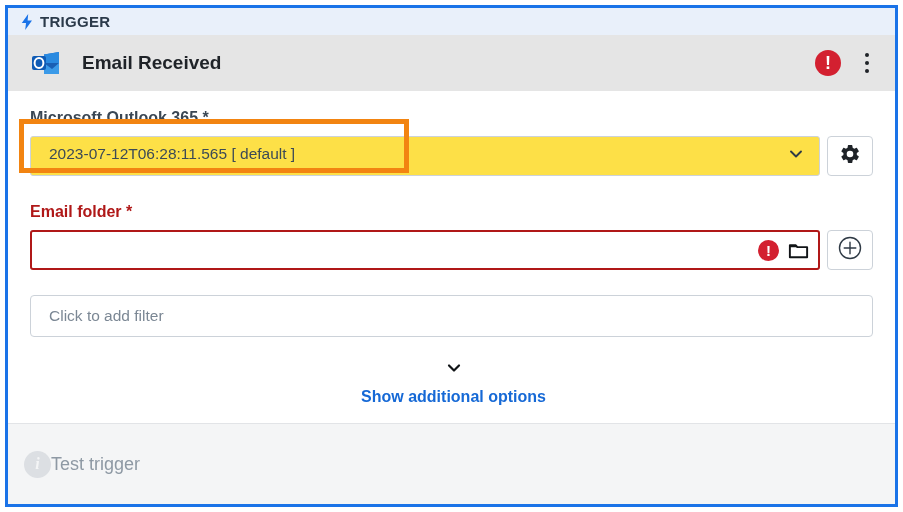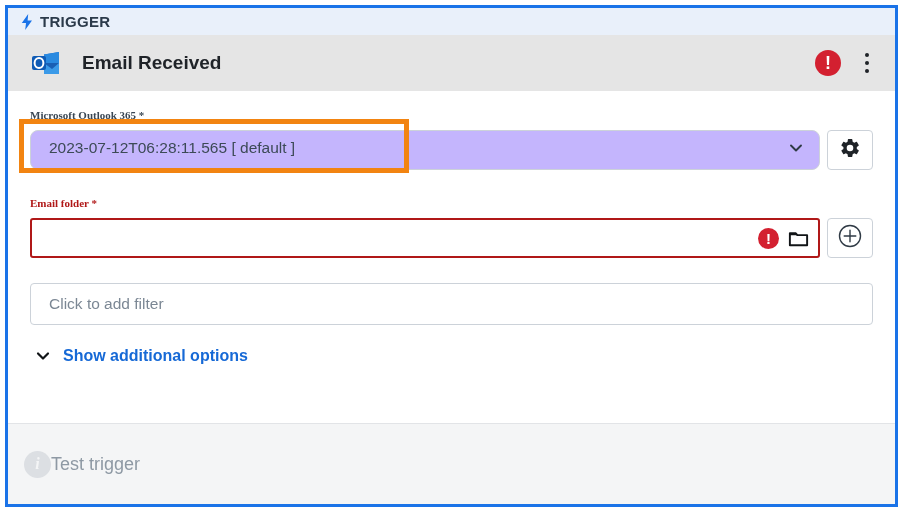--- a/index.html
+++ b/index.html
@@ -118,42 +118,41 @@
 
   
   .body {
     flex: 1 1 auto;
     background: #ffffff;
     padding: 18px 22px 0 22px;
     position: relative;
   }
 
   .field-label {
-    font-size: 11px;
+    font-size: 16px;
     font-weight: 700;
     color: #3a4754;
     margin-bottom: 9px;
-    font-family: Liberation Serif, serif;
   }
   .field-label.error {
     color: #b01818;
   }
 
   
   .conn-row {
     display: flex;
     align-items: stretch;
     gap: 7px;
     height: 40px;
   }
   .select-box {
     flex: 1 1 auto;
     border: 1px solid #ccd2d9;
-    border-radius: 8px;
-    background: #c4b5fd;
+    border-radius: 3px;
+    background: #fde047;
     display: flex;
     align-items: center;
     padding: 0 14px 4px 18px;
     cursor: pointer;
   }
   .select-value {
     flex: 1 1 auto;
     font-size: 15.5px;
     color: #3c4a56;
   }
@@ -254,20 +253,21 @@
   }
 
   
   .show-more {
     display: flex;
     align-items: center;
     gap: 11px;
     cursor: pointer;
     margin-top: 22px;
     padding-left: 4px;
+    flex-direction: column;
   }
   .show-more-label {
     font-size: 16px;
     font-weight: 700;
     color: #1669d6;
   }
 
   
   .footer {
     flex: 0 0 auto;

